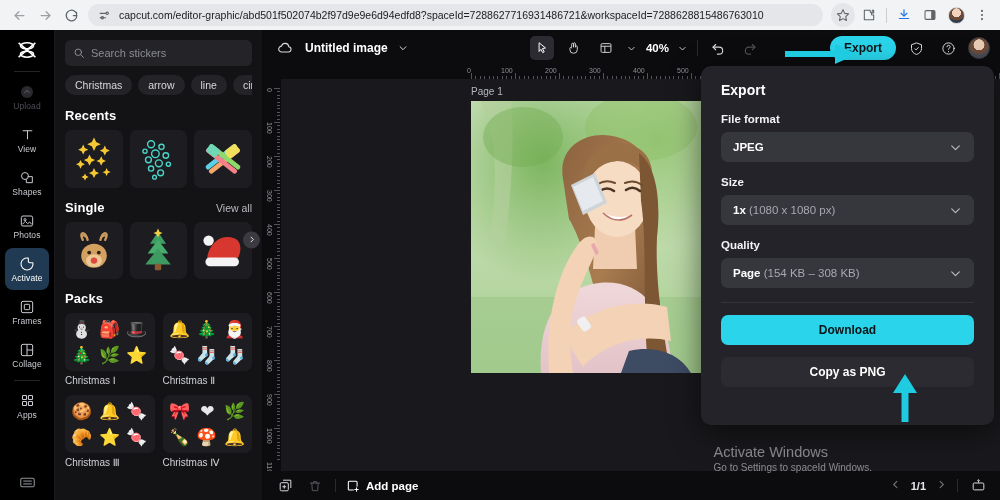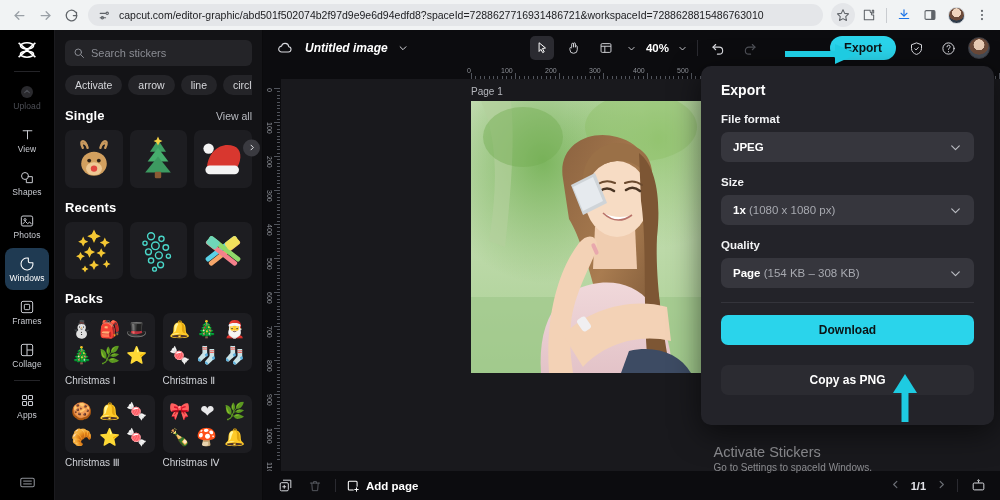--- a/index.html
+++ b/index.html
@@ -107,21 +107,21 @@
     gap: 1px; align-items: center; justify-items: center; font-size: 17px;
   }
   .pack-name { font-size: 10px; color: #cfd1d6; margin: 4px 0 2px; }
 
   
   .canvas-area { flex: 1; height: 470px; position: relative; background: #0e0e11; }
   .topbar {
     height: 36px; display: flex; align-items: center; padding: 0 10px; gap: 8px;
     background: #0c0c0f; position: relative; z-index: 5;
   }
-  .doc-title { font-size: 12px; color: #fff; font-weight: bold; font-style: italic; }
+  .doc-title { font-size: 12px; color: #fff; font-weight: bold; }
   .tb-icon {
     width: 24px; height: 24px; border-radius: 5px; display: flex; align-items: center;
     justify-content: center; color: #d9dadf;
   }
   .tb-icon.sel { background: #2b2b31; color: #fff; }
   .tb-icon.dim { color: #4f5158; }
   .zoom-val { font-size: 11.5px; color: #fff; font-weight: bold; }
   .tb-div { width: 1px; height: 16px; background: #2a2a30; }
   .export-btn {
     background: #2ad4eb; color: #0b1416; font-weight: bold; font-size: 12px;
@@ -181,21 +181,21 @@
   .ep-select {
     height: 30px; background: #36363d; border-radius: 7px; display: flex; align-items: center;
     justify-content: space-between; padding: 0 12px; margin-bottom: 14px;
   }
   .ep-select .val { font-size: 11.5px; color: #fff; font-weight: bold; }
   .ep-select .val .sub { color: #a7a9b0; font-weight: normal; }
   .ep-sep { height: 1px; background: #34343b; margin: 6px 0 12px; }
   .dl-btn {
     height: 30px; background: #2ad4eb; color: #0b1416; border-radius: 7px;
     display: flex; align-items: center; justify-content: center; font-size: 12px;
-    font-weight: bold; margin-bottom: 20px;
+    font-weight: bold; margin-bottom: 12px;
   }
   .png-btn {
     height: 30px; background: #2b2b31; color: #fff; border-radius: 7px;
     display: flex; align-items: center; justify-content: center; font-size: 12px; font-weight: bold;
   }
 
   
   .anno { position: absolute; z-index: 40; pointer-events: none; }
   .watermark {
     position: absolute; right: 128px; bottom: 26px; text-align: left; z-index: 10;
@@ -328,21 +328,21 @@
         </span>
         <span class="lbl">Photos</span>
       </div>
 
       <div class="rail-item active">
         <span class="ico">
           <svg width="16" height="16" viewBox="0 0 24 24" fill="none" stroke="currentColor" stroke-width="1.6" stroke-linejoin="round">
               <path d="M14 3.2A9 9 0 1 0 20.8 10H16a2 2 0 0 1-2-2z"></path>
             </svg>
         </span>
-        <span class="lbl">Windows</span>
+        <span class="lbl">Activate</span>
       </div>
 
       <div class="rail-item">
         <span class="ico">
           <svg width="16" height="16" viewBox="0 0 24 24" fill="none" stroke="currentColor" stroke-width="1.5">
               <rect x="3.5" y="3.5" width="17" height="17" rx="2.5"></rect>
               <rect x="8" y="8" width="8" height="8" rx="1.2"></rect>
             </svg>
         </span>
         <span class="lbl">Frames</span>
@@ -388,67 +388,24 @@
         <span style="display:flex;color:#8b8d94">
           <svg width="12" height="12" viewBox="0 0 24 24" fill="none" stroke="currentColor" stroke-width="2" stroke-linecap="round">
               <circle cx="10.5" cy="10.5" r="6.5"></circle>
               <line x1="15.5" y1="15.5" x2="21" y2="21"></line>
             </svg>
         </span>
         <span class="ph">Search stickers</span>
       </div>
 
       <div class="tags">
-        <div class="tag">Activate</div>
+        <div class="tag">Christmas</div>
         <div class="tag">arrow</div>
         <div class="tag">line</div>
         <div class="tag">circle</div>
-      </div>
-
-      <div class="sec" style="position:relative">
-        <div class="sec-head">
-          <span class="sec-title">Single</span>
-          <span class="view-all">View all</span>
-        </div>
-        <div class="grid3">
-          <div class="cell">
-            <svg width="48" height="48" viewBox="0 0 60 60">
-              <path d="M16 16c-3-5-2-9 1-8s4 5 5 8" stroke="#c99a5f" stroke-width="3" fill="none" stroke-linecap="round"></path>
-              <path d="M44 16c3-5 2-9-1-8s-4 5-5 8" stroke="#c99a5f" stroke-width="3" fill="none" stroke-linecap="round"></path>
-              <path d="M21 13c-3-3-6-3-6-1" stroke="#c99a5f" stroke-width="2.4" fill="none" stroke-linecap="round"></path>
-              <path d="M39 13c3-3 6-3 6-1" stroke="#c99a5f" stroke-width="2.4" fill="none" stroke-linecap="round"></path>
-              <ellipse cx="30" cy="36" rx="16" ry="15" fill="#d2a05f"></ellipse>
-              <ellipse cx="30" cy="42" rx="10" ry="8" fill="#edc894"></ellipse>
-              <circle cx="24" cy="32" r="2.4" fill="#2b2016"></circle>
-                <circle cx="36" cy="32" r="2.4" fill="#2b2016"></circle>
-              <circle cx="30" cy="42" r="4" fill="#e0473f"></circle>
-            </svg>
-          </div>
-          <div class="cell">
-            <svg width="48" height="48" viewBox="0 0 60 60">
-              <path d="M30 6l10 15H20z" fill="#3f9e63"></path>
-                <path d="M30 16l13 17H17z" fill="#46ad6d"></path>
-                <path d="M30 27l16 20H14z" fill="#3d9a61"></path>
-              <rect x="26" y="46" width="8" height="8" rx="1.6" fill="#8a5a34"></rect>
-              <path d="M30 2l1.8 3.8 3.8 1.8-3.8 1.8L30 13l-1.8-3.6-3.8-1.8 3.8-1.8z" fill="#f3cf45"></path>
-            </svg>
-          </div>
-          <div class="cell">
-            <svg width="48" height="48" viewBox="0 0 60 60">
-              <path d="M10 40C12 20 28 8 44 14c9 3 10 16 4 26z" fill="#d8372f"></path>
-              <rect x="8" y="38" width="42" height="11" rx="5.5" fill="#f3f3f3"></rect>
-              <circle cx="12" cy="17" r="6.5" fill="#f3f3f3"></circle>
-            </svg>
-          </div>
-        </div>
-        <div class="carousel-next">
-          <svg width="8" height="8" viewBox="0 0 24 24" fill="none" stroke="currentColor" stroke-width="3" stroke-linecap="round" stroke-linejoin="round">
-              <polyline points="9 5 16 12 9 19"></polyline>
-            </svg>
-        </div>
       </div>
 
       <div class="sec">
         <div class="sec-head">
           <span class="sec-title">Recents</span>
         </div>
         <div class="grid3">
           <div class="cell">
             <svg width="54" height="54" viewBox="0 0 60 60">
               <g fill="#f4c733">
@@ -490,20 +447,63 @@
                 <rect x="8" y="30" width="44" height="5.5" rx="2.5" fill="#f4818a"></rect>
               </g>
               <g transform="rotate(-38 30 30)">
                   <rect x="36" y="24" width="16" height="11" rx="3" fill="#f2e05c"></rect>
                 </g>
               <g transform="rotate(38 30 30)">
                   <rect x="8" y="24" width="14" height="11" rx="3" fill="#6fd6b8"></rect>
                 </g>
             </svg>
           </div>
+        </div>
+      </div>
+
+      <div class="sec" style="position:relative">
+        <div class="sec-head">
+          <span class="sec-title">Single</span>
+          <span class="view-all">View all</span>
+        </div>
+        <div class="grid3">
+          <div class="cell">
+            <svg width="48" height="48" viewBox="0 0 60 60">
+              <path d="M16 16c-3-5-2-9 1-8s4 5 5 8" stroke="#c99a5f" stroke-width="3" fill="none" stroke-linecap="round"></path>
+              <path d="M44 16c3-5 2-9-1-8s-4 5-5 8" stroke="#c99a5f" stroke-width="3" fill="none" stroke-linecap="round"></path>
+              <path d="M21 13c-3-3-6-3-6-1" stroke="#c99a5f" stroke-width="2.4" fill="none" stroke-linecap="round"></path>
+              <path d="M39 13c3-3 6-3 6-1" stroke="#c99a5f" stroke-width="2.4" fill="none" stroke-linecap="round"></path>
+              <ellipse cx="30" cy="36" rx="16" ry="15" fill="#d2a05f"></ellipse>
+              <ellipse cx="30" cy="42" rx="10" ry="8" fill="#edc894"></ellipse>
+              <circle cx="24" cy="32" r="2.4" fill="#2b2016"></circle>
+                <circle cx="36" cy="32" r="2.4" fill="#2b2016"></circle>
+              <circle cx="30" cy="42" r="4" fill="#e0473f"></circle>
+            </svg>
+          </div>
+          <div class="cell">
+            <svg width="48" height="48" viewBox="0 0 60 60">
+              <path d="M30 6l10 15H20z" fill="#3f9e63"></path>
+                <path d="M30 16l13 17H17z" fill="#46ad6d"></path>
+                <path d="M30 27l16 20H14z" fill="#3d9a61"></path>
+              <rect x="26" y="46" width="8" height="8" rx="1.6" fill="#8a5a34"></rect>
+              <path d="M30 2l1.8 3.8 3.8 1.8-3.8 1.8L30 13l-1.8-3.6-3.8-1.8 3.8-1.8z" fill="#f3cf45"></path>
+            </svg>
+          </div>
+          <div class="cell">
+            <svg width="48" height="48" viewBox="0 0 60 60">
+              <path d="M10 40C12 20 28 8 44 14c9 3 10 16 4 26z" fill="#d8372f"></path>
+              <rect x="8" y="38" width="42" height="11" rx="5.5" fill="#f3f3f3"></rect>
+              <circle cx="12" cy="17" r="6.5" fill="#f3f3f3"></circle>
+            </svg>
+          </div>
+        </div>
+        <div class="carousel-next">
+          <svg width="8" height="8" viewBox="0 0 24 24" fill="none" stroke="currentColor" stroke-width="3" stroke-linecap="round" stroke-linejoin="round">
+              <polyline points="9 5 16 12 9 19"></polyline>
+            </svg>
         </div>
       </div>
 
       <div class="sec">
         <div class="sec-head">
           <span class="sec-title">Packs</span>
         </div>
         <div class="packs-grid">
           <div>
             <div class="pack-tile">
@@ -954,21 +954,21 @@
 
             <rect x="108" y="216" width="10" height="14" rx="3" transform="rotate(-34 113 223)" fill="#f0eff1"></rect>
             <rect x="118" y="146" width="12" height="4" rx="2" transform="rotate(66 124 148)" fill="#e8a8ad"></rect>
 
             <path d="M158 250 C184 244 208 252 220 272 L150 272z" fill="#3d4b63"></path>
           </svg>
         </div>
       </div>
 
       <div class="watermark">
-        <div class="wm1">Activate Stickers</div>
+        <div class="wm1">Activate Windows</div>
         <div class="wm2">Go to Settings to spaceId Windows.</div>
       </div>
 
       <div class="bottombar">
         <span class="bb-icon">
           <svg width="15" height="15" viewBox="0 0 24 24" fill="none" stroke="currentColor" stroke-width="1.6" stroke-linejoin="round">
               <path d="M8 3.5h12.5V16"></path>
               <rect x="3.5" y="7.5" width="13" height="13" rx="2"></rect>
               <line x1="10" y1="11" x2="10" y2="17"></line>
               <line x1="7" y1="14" x2="13" y2="14"></line>

